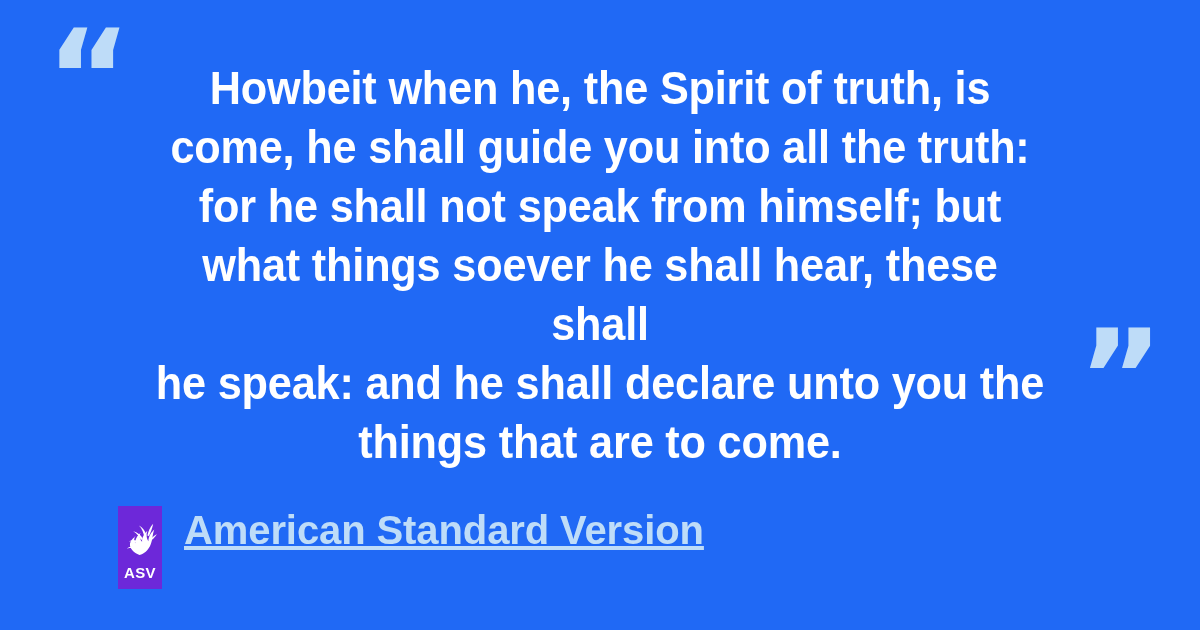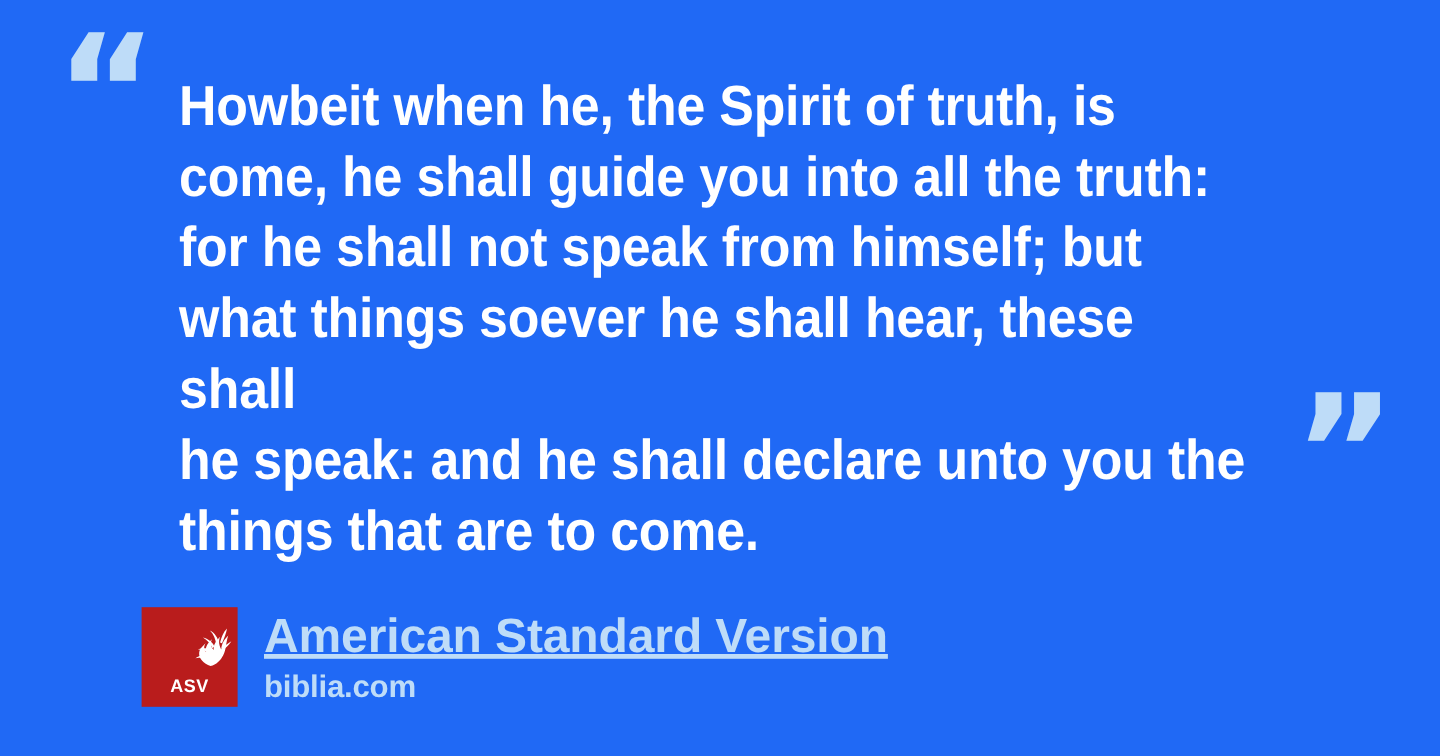--- a/index.html
+++ b/index.html
@@ -41,20 +41,21 @@
     top: 312px;
     font-size: 130px;
   }
 
   
   #verse-block {
     position: absolute;
     left: 110px;
     top: 58px;
     width: 980px;
+    text-align: center;
   }
   #verse-text {
     margin: 0;
     color: #FFFFFF;
     font-family: "Liberation Sans Narrow", "Liberation Sans", sans-serif;
     font-weight: 700;
     font-size: 47px;
     line-height: 59px;
     letter-spacing: -0.2px;
     transform: scaleX(0.92);
@@ -68,27 +69,26 @@
     left: 118px;
     top: 506px;
     display: flex;
     align-items: flex-start;
   }
 
   #version-logo {
     position: relative;
     width: 44px;
     height: 83px;
-    background: #b91c1c;
+    background: #6d28d9;
     flex: 0 0 auto;
     display: flex;
     flex-direction: column;
     align-items: center;
     justify-content: flex-start;
-    padding-left: 36px;
   }
   #version-logo .flame-wrap {
     margin-top: 12px;
     width: 34px;
     height: 38px;
     display: block;
   }
   #version-logo .flame-wrap svg {
     display: block;
     width: 100%;
@@ -165,17 +165,16 @@
             <path d="M46 33 C48 25 51 17 57 11 C55 20 52 28 49 34 Z"></path>
             <path d="M52 40 C57 35 62 32 64 31 C59 38 55 42 51 44 Z"></path>
           </g>
         </svg>
       </span>
       <div id="logo-abbrev">ASV</div>
     </div>
 
     <div id="attribution-text">
       <div id="version-name">American Standard Version</div>
-      <div id="site-url">biblia.com</div>
     </div>
 
   </div>
 </div>
 
 </body></html>

